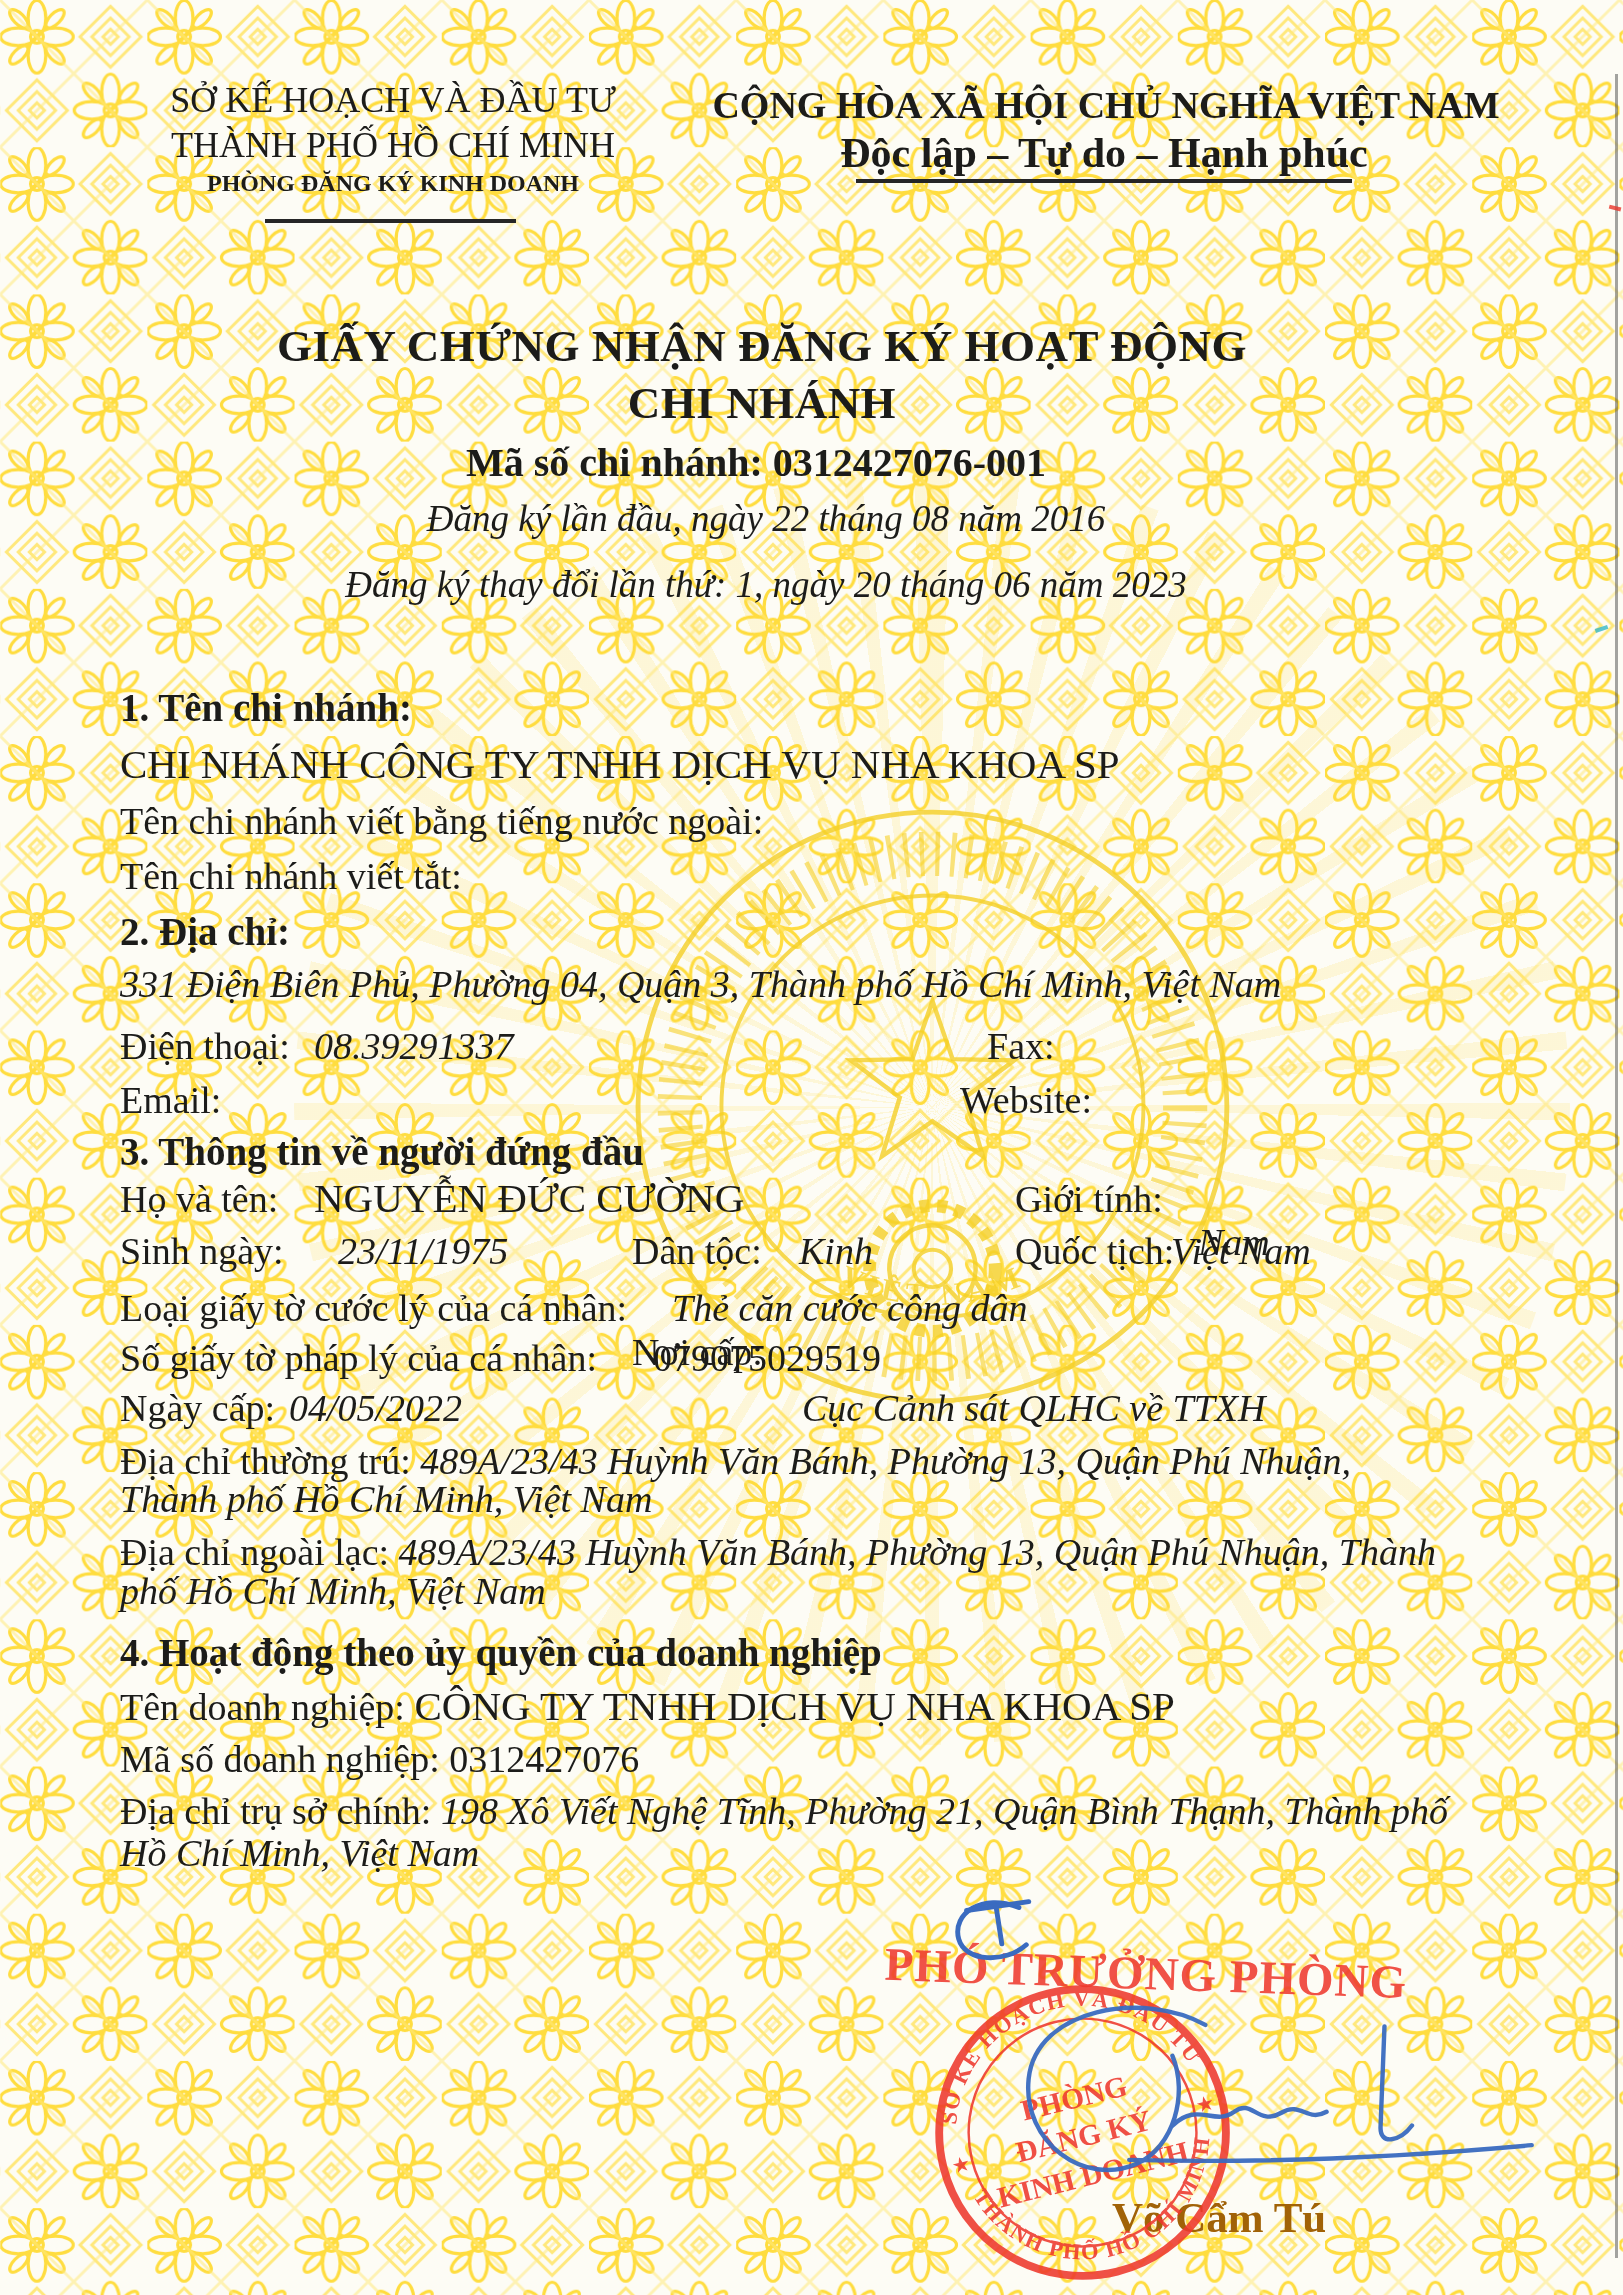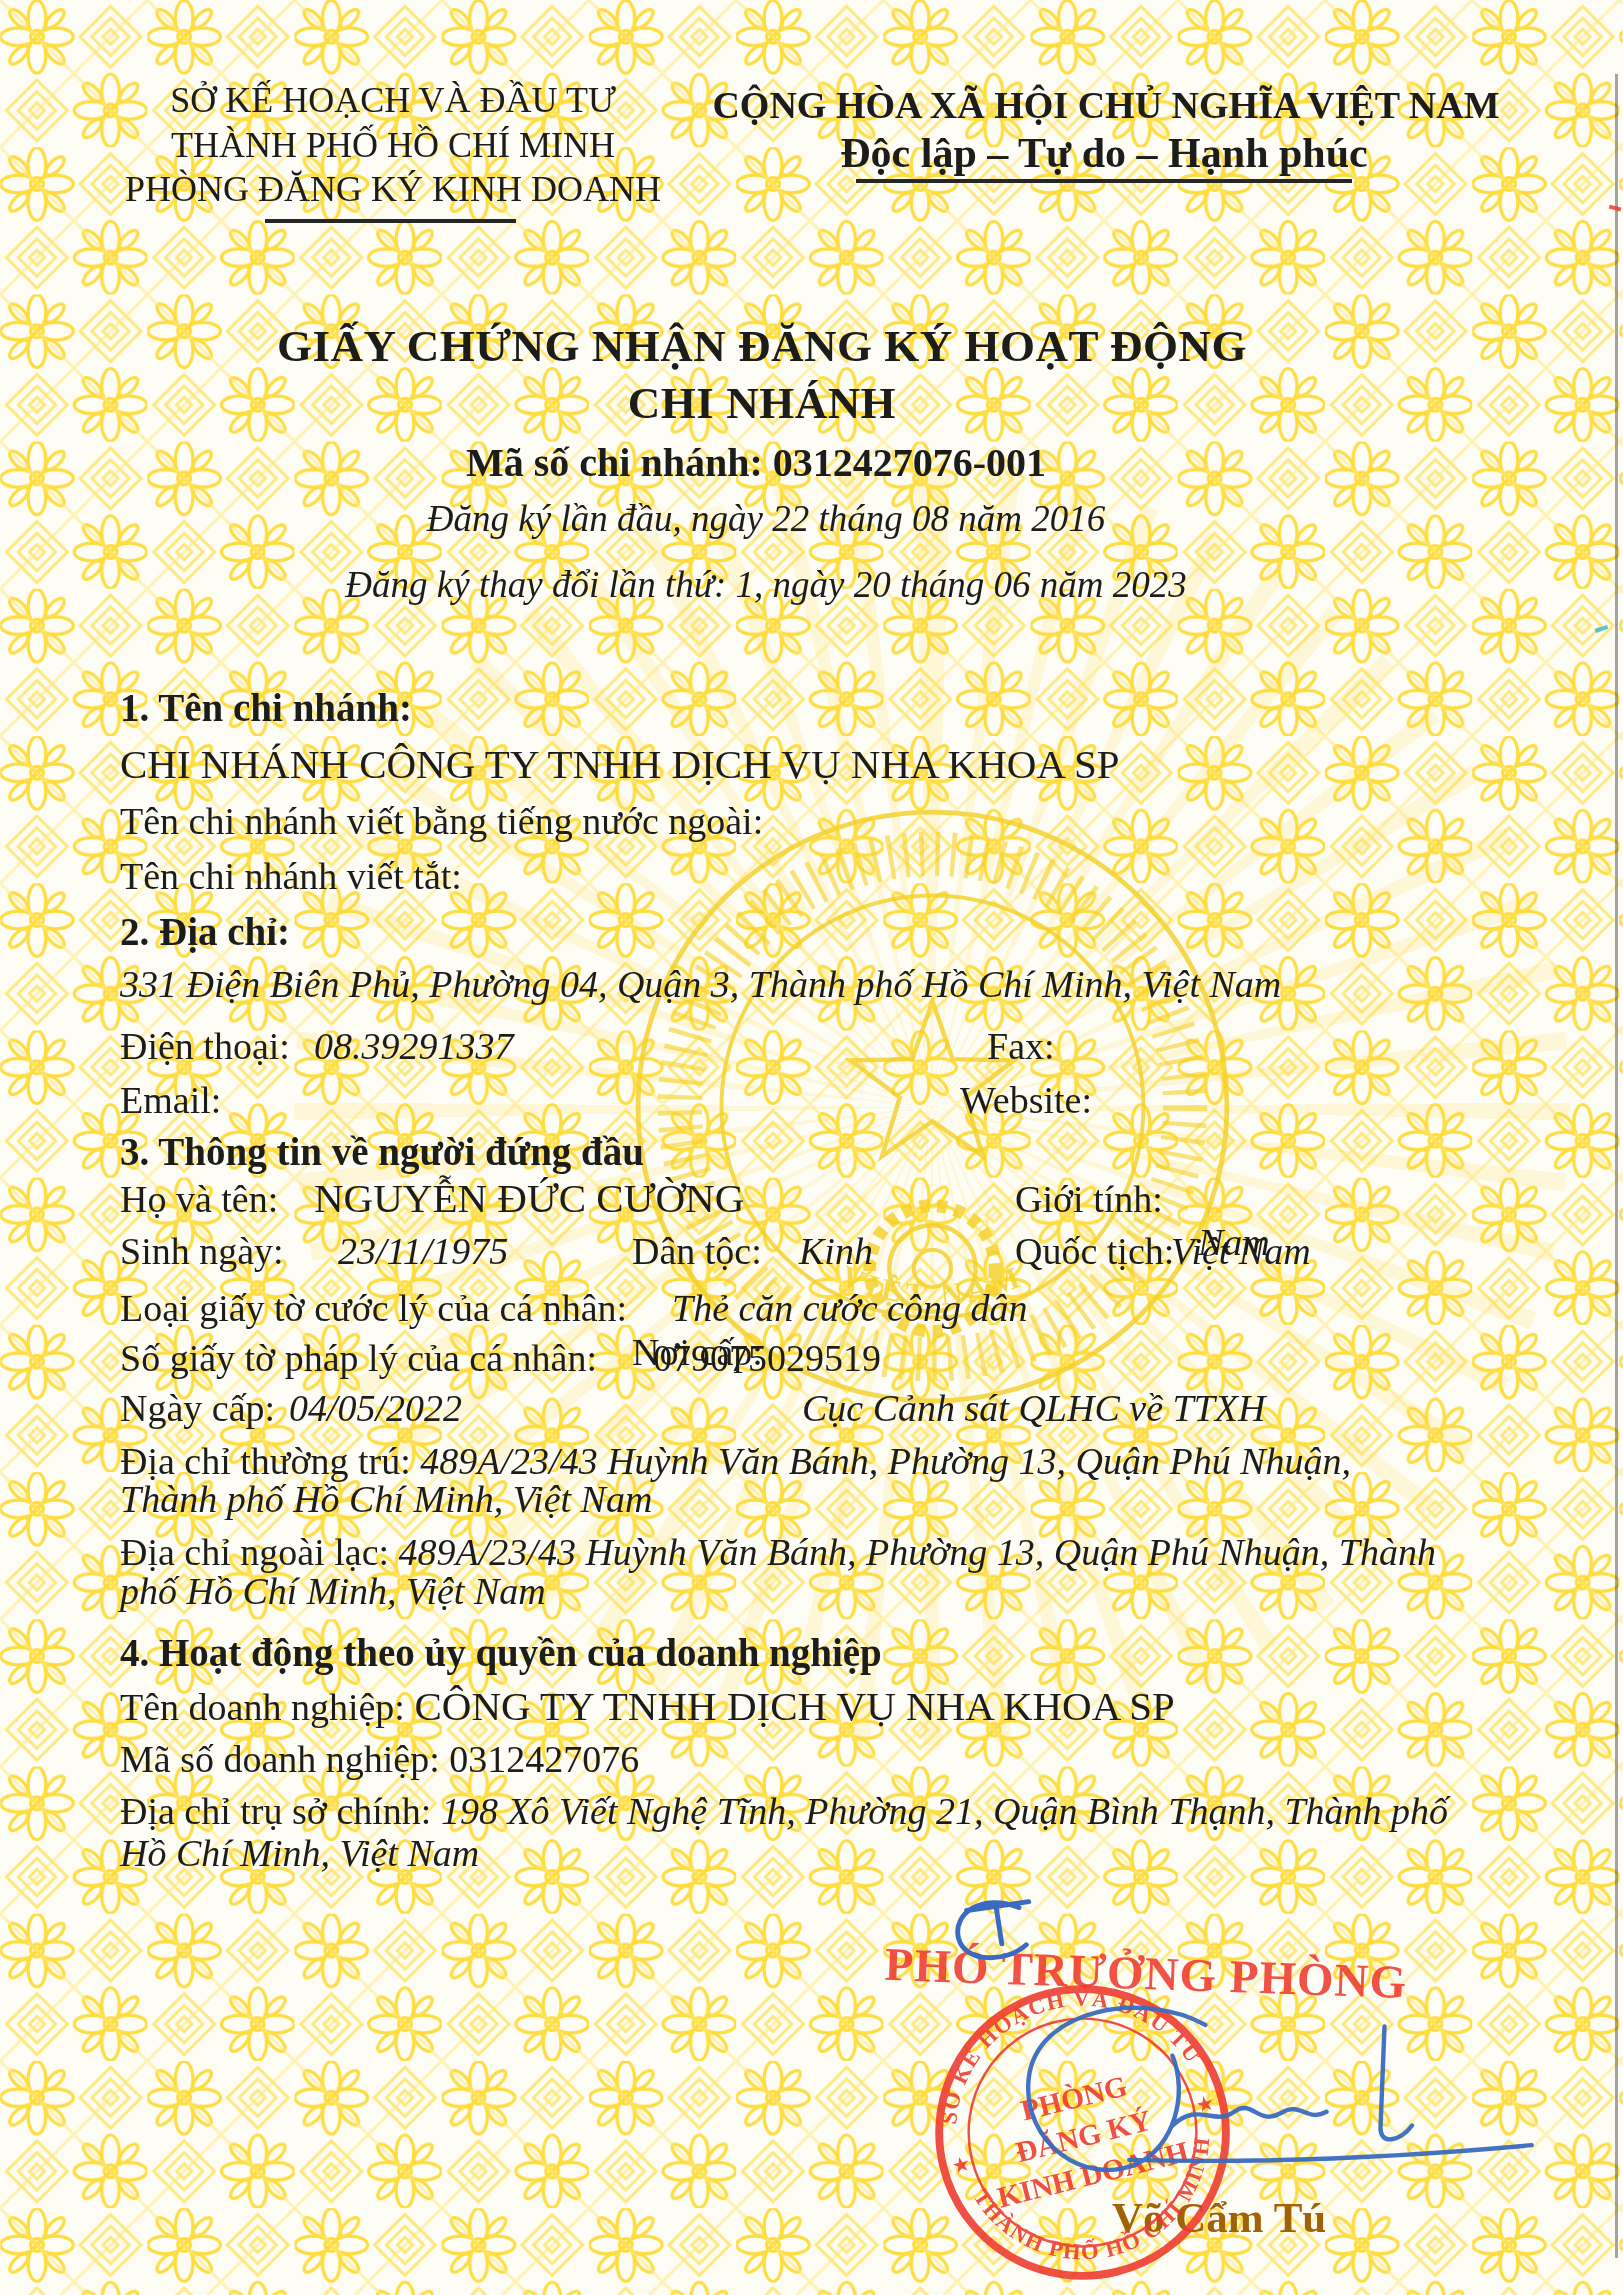--- a/index.html
+++ b/index.html
@@ -6,21 +6,21 @@
   .page{
     position:relative; width:1623px; height:2295px;
     background:#fdfcf5; overflow:hidden;
     font-family:"Liberation Serif","DejaVu Serif",serif;
     color:#1c1c1a;
   }
   .abs{position:absolute; white-space:nowrap; z-index:2;}
   .ctr{transform:translateX(-50%);}
   .i{font-style:italic;}
   .hdr{font-size:36px; line-height:1;}
-  .hdr-b{font-size:36px; font-weight:normal; line-height:1;}
+  .hdr-b{font-size:24px; font-weight:bold; line-height:1;}
   .rep1{font-size:38px; font-weight:bold;}
   .rep2{font-size:42px; font-weight:bold;}
   .title{font-size:45px; font-weight:bold; letter-spacing:0.5px;}
   .code{font-size:40px; font-weight:bold;}
   .meta{font-size:37px; font-style:italic;}
   .h2{font-size:39px; font-weight:bold;}
   .body{font-size:38px;}
   .caps{font-size:41px;}
   .rule{position:absolute; background:#262626; height:4.4px; z-index:2;}
   .sign-pos{font-size:41px; font-weight:bold; letter-spacing:1px;}

